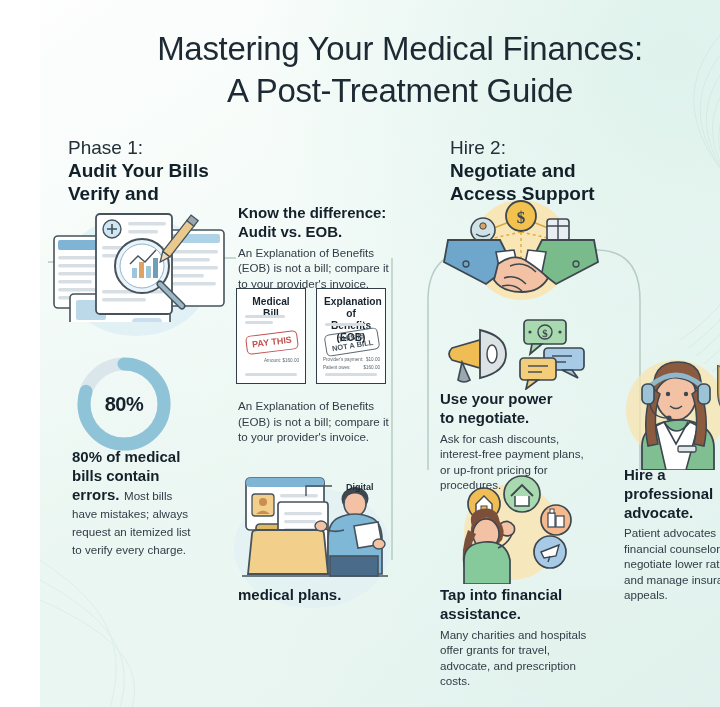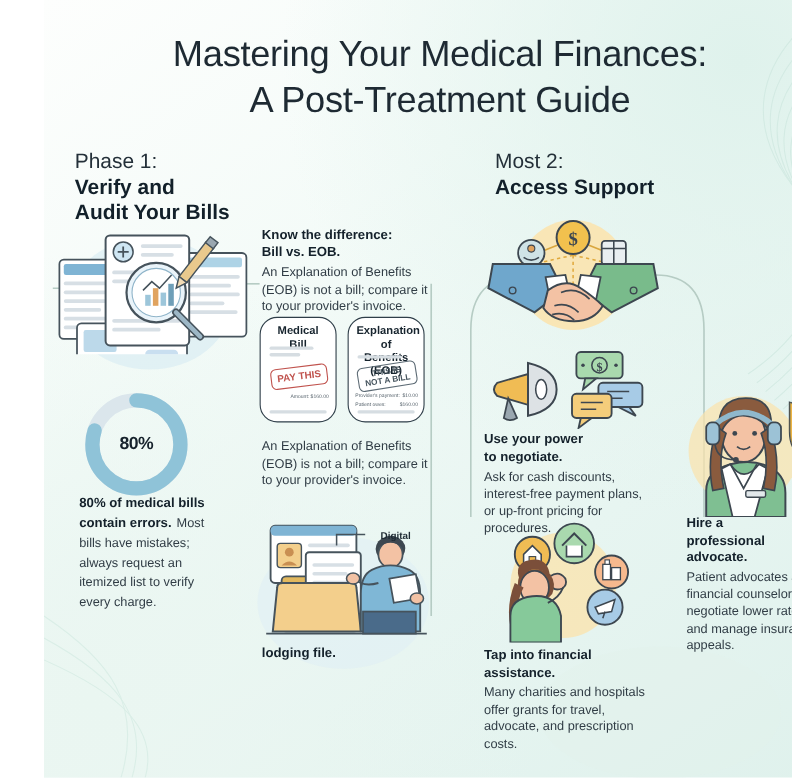--- a/index.html
+++ b/index.html
@@ -34,46 +34,46 @@
   
   .phase { position: absolute; color: #1b2730; }
   .phase .kicker { font-size: 19px; font-weight: 400; line-height: 1.22; color:#243039; }
   .phase .name { font-size: 19px; font-weight: 700; line-height: 1.22; color:#12202a; }
   #phase1 { left: 28px; top: 136px; width: 190px; }
   #phase2 { left: 410px; top: 136px; width: 210px; }
 
   
   .block { position: absolute; }
   .block .head {
-    font-size: 12px; font-weight: 700; color: #14212b;
+    font-size: 15px; font-weight: 700; color: #14212b;
     line-height: 1.25; display: inline;
   }
   .block .body {
     font-size: 11.6px; font-weight: 400; color: #303c45;
     line-height: 1.34;
   }
 
   
   .connectors { position: absolute; inset: 0; pointer-events: none; }
 
   
   .illus { position: absolute; }
 
   
   #donut-wrap { position: absolute; left: 30px; top: 352px; width: 108px; height: 104px; }
   #donut-label {
     position: absolute; left: 0; top: 0; width: 108px; height: 104px;
     display: flex; align-items: center; justify-content: center;
-    font-size: 16px; font-weight: 700; color: #16222c; letter-spacing: -0.5px;
+    font-size: 20px; font-weight: 700; color: #16222c; letter-spacing: -0.5px;
   }
 
   
   .doccard {
     position: absolute; background: #ffffff;
-    border: 1.6px solid #2f3e49; border-radius: 16px; padding-left: 12px;
+    border: 1.6px solid #2f3e49; border-radius: 0; padding-left: 12px;
   }
   .doccard .ctitle {
     position: absolute; left: 7px; right: 7px; top: 7px;
     font-size: 10.2px; font-weight: 700; color: #17242e; line-height: 1.18;
     text-align: center;
   }
   .stamp {
     position: absolute;
     border: 1.6px solid #c0534e; border-radius: 5px;
     color: #c0534e; font-weight: 700; text-align: center;
@@ -118,26 +118,27 @@
     </g>
   </svg>
 
   <div class="title">
     <span>Mastering Your Medical Finances:</span>
     <span class="l2">A Post-Treatment Guide</span>
   </div>
 
   <div class="phase" id="phase1">
     <div class="kicker">Phase 1:</div>
+    <div class="name">Audit Your Bills</div>
     <div class="name">Verify and</div>
-    <div class="name">Audit Your Bills</div>
   </div>
 
   <div class="phase" id="phase2">
-    <div class="kicker">Most 2:</div>
+    <div class="kicker">Hire 2:</div>
+    <div class="name">Negotiate and</div>
     <div class="name">Access Support</div>
   </div>
 
   <div class="illus" style="left:6px; top:202px; width:186px; height:120px;">
     <svg viewBox="0 0 186 120" width="186" height="120">
       <rect x="8" y="34" width="56" height="72" rx="4" fill="#fff" stroke="#46535c" stroke-width="1.6"></rect>
       <rect x="12" y="38" width="48" height="10" rx="2" fill="#7fb4d4"></rect>
       <g fill="#d7dfe5">
           <rect x="12" y="54" width="46" height="3.4" rx="1.7"></rect>
           <rect x="12" y="62" width="40" height="3.4" rx="1.7"></rect>
@@ -353,21 +354,21 @@
     <div id="donut-label">80%</div>
   </div>
 
   <div class="block" style="left:32px; top:448px; width:128px;">
     <span class="head">80% of medical bills contain errors.</span>
     <span class="body" style="display:inline;">Most bills have mistakes; always request an itemized list to verify every charge.</span>
   </div>
 
   <div class="block" style="left:198px; top:204px; width:156px;">
     <div class="head">Know the difference:</div>
-    <div class="head" style="display:block;">Bill vs. EOB.</div>
+    <div class="head" style="display:block;">Audit vs. EOB.</div>
     <div class="body" style="margin-top:3px;">An Explanation of Benefits (EOB) is not a bill; compare it to your provider's invoice.</div>
   </div>
 
   <div class="doccard" style="left:196px; top:288px; width:70px; height:96px;">
     <div class="ctitle">Medical Bill</div>
     <div class="rule" style="left:8px; top:26px; width:40px;"></div>
     <div class="rule" style="left:8px; top:32px; width:28px;"></div>
     <div class="stamp" style="left:9px; top:44px; width:52px; height:19px; font-size:9px; transform:rotate(-7deg);">PAY THIS</div>
     <div class="amt" style="right:6px; bottom:20px;">Amount: $160.00</div>
     <div class="rule" style="left:8px; bottom:7px; width:52px;"></div>
@@ -388,21 +389,21 @@
     <div class="amt" style="left:6px; top:76px;">Patient owes:</div>
     <div class="amt" style="right:5px; top:76px;">$160.00</div>
     <div class="rule" style="left:8px; bottom:7px; width:52px;"></div>
   </div>
 
   <div class="block" style="left:198px; top:398px; width:152px;">
     <div class="body">An Explanation of Benefits (EOB) is not a bill; compare it to your provider's invoice.</div>
   </div>
 
   <div class="block" style="left:198px; top:586px; width:158px;">
-    <div class="head" style="display:block;">lodging file.</div>
+    <div class="head" style="display:block;">medical plans.</div>
   </div>
 
   <div class="block" style="left:400px; top:390px; width:152px;">
     <div class="head">Use your power</div>
     <div class="head" style="display:block;">to negotiate.</div>
     <div class="body" style="margin-top:3px;">Ask for cash discounts, interest-free payment plans, or up-front pricing for procedures.</div>
   </div>
 
   <div class="block" style="left:400px; top:586px; width:150px;">
     <div class="head">Tap into financial</div>

